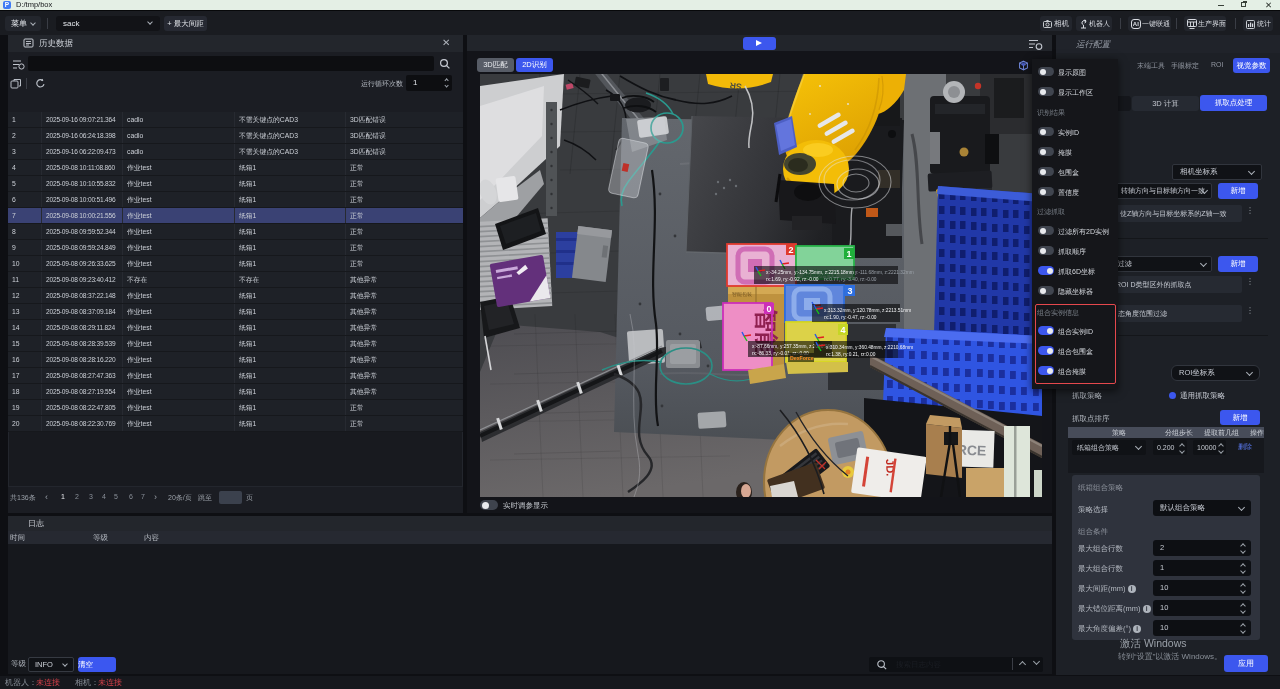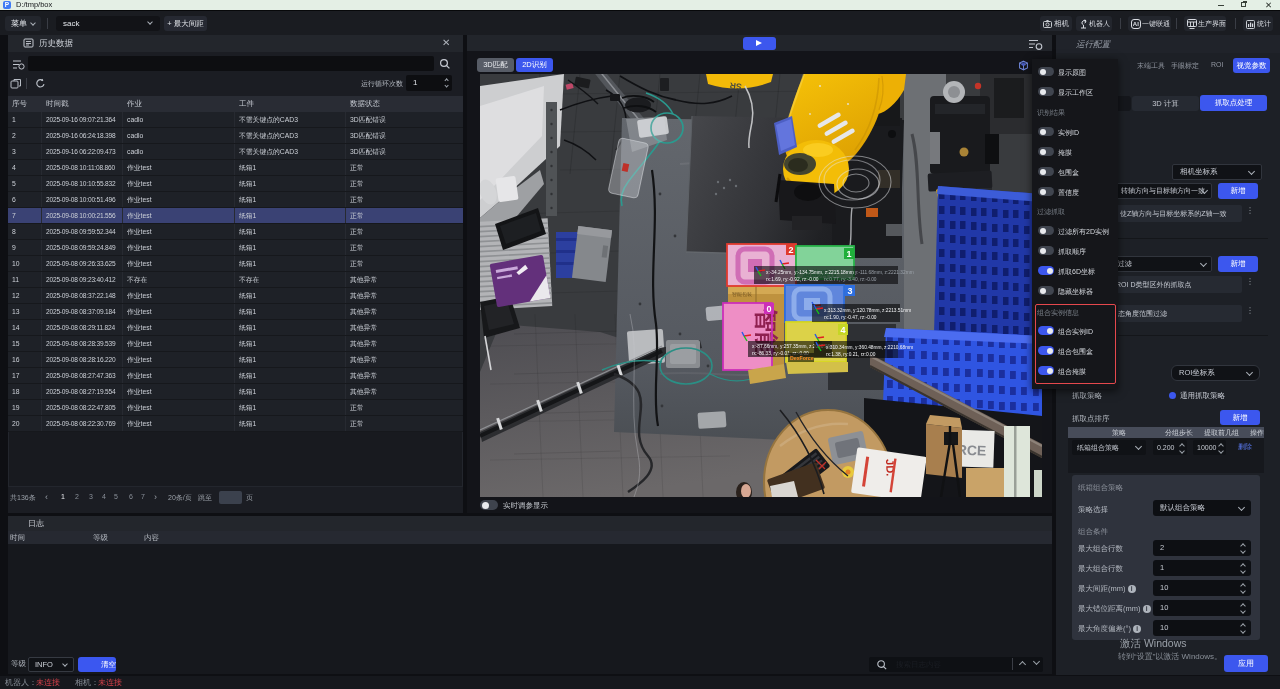--- a/index.html
+++ b/index.html
@@ -102,27 +102,20 @@
   <div class="abs" style="left:353px;top:42px;height:13px;line-height:13px;font-size:7px;color:#b4b9c1;">运行循环次数</div>
   <div class="abs" style="left:398px;top:40px;width:46px;height:16px;background:#0d0e11;border-radius:2px;color:#dfe2e7;font-size:8px;line-height:16px;padding-left:7px;">1</div>
   <div class="abs" style="left:437px;top:44px;width:5px;height:3px;">
         <span style="display:block;width:3.2px;height:3.2px;border-left:1.1px solid #9aa0a8;border-top:1.1px solid #9aa0a8;transform:rotate(45deg);"></span>
       </div>
   <div class="abs" style="left:437px;top:49px;width:5px;height:3px;">
         <span style="display:block;width:3.2px;height:3.2px;border-right:1.1px solid #9aa0a8;border-bottom:1.1px solid #9aa0a8;transform:rotate(45deg);"></span>
       </div>
 
   <div class="abs" id="htable" style="left:0;top:61px;width:455px;height:391px;font-size:6.8px;color:#ccd0d7;">
-        <div class="abs" style="left:0;top:0;width:455px;height:16px;background:#292c34;font-size:7.5px;color:#c3c7cf;">
-          <span class="abs" style="left:4px;top:0;height:16px;line-height:16px;">序号</span>
-          <span class="abs" style="left:38px;top:0;height:16px;line-height:16px;">时间戳</span>
-          <span class="abs" style="left:119px;top:0;height:16px;line-height:16px;">作业</span>
-          <span class="abs" style="left:231px;top:0;height:16px;line-height:16px;">工件</span>
-          <span class="abs" style="left:342px;top:0;height:16px;line-height:16px;">数据状态</span>
-        </div>
         <div class="abs" style="left:0;top:16px;width:455px;height:16px;background:#1e2127;border-bottom:1px solid #16181c;">
           <span class="abs" style="left:4px;top:0;height:15px;line-height:15px;">1</span>
           <span class="abs" style="left:38px;top:0;height:15px;line-height:15px;font-size:6.6px;letter-spacing:-0.2px;">2025-09-16 09:07:21.364</span>
           <span class="abs" style="left:119px;top:0;height:15px;line-height:15px;">cadlo</span>
           <span class="abs" style="left:231px;top:0;height:15px;line-height:15px;">不需关键点的CAD3</span>
           <span class="abs" style="left:342px;top:0;height:15px;line-height:15px;">3D匹配错误</span>
           <span class="abs" style="left:33px;top:0;width:1px;height:15px;background:#272a31;"></span>
           <span class="abs" style="left:114px;top:0;width:1px;height:15px;background:#272a31;"></span>
           <span class="abs" style="left:226px;top:0;width:1px;height:15px;background:#272a31;"></span>
           <span class="abs" style="left:337px;top:0;width:1px;height:15px;background:#272a31;"></span>
@@ -361,21 +354,21 @@
   <div class="abs" style="left:0;top:0;width:1044px;height:15px;background:#23262c;color:#c8ccd3;font-size:8px;line-height:15px;padding-left:20px;">日志</div>
   <div class="abs" style="left:0;top:15px;width:1044px;height:13px;background:#262931;color:#b9bec6;font-size:7.5px;line-height:13px;">
     <span class="abs" style="left:2px;">时间</span>
     <span class="abs" style="left:85px;">等级</span>
     <span class="abs" style="left:122px;margin-left:14px;">内容</span>
   </div>
 
   <div class="abs" style="left:0;top:140px;width:1044px;height:18px;">
     <span class="abs" style="left:3px;top:3px;font-size:7.5px;color:#b4b9c1;">等级</span>
     <span class="abs" style="left:20px;top:1px;width:46px;height:15px;background:#101216;border:1px solid #363a42;border-radius:2px;color:#ced2d9;font-size:7.5px;line-height:13px;padding-left:6px;">INFO<span class="chev" style="position:absolute;right:6px;top:4px;width:4px;height:4px;"></span></span>
-    <span class="abs" style="left:70px;top:1px;width:38px;height:15px;background:#3b57f0;border-radius:3px;color:#fff;font-size:7.5px;line-height:15px;text-align:right;">清空</span>
+    <span class="abs" style="left:70px;top:1px;width:38px;height:15px;background:#3b57f0;border-radius:3px;color:#fff;font-size:7.5px;line-height:15px;text-align:left;">清空</span>
     <span class="abs" style="left:861px;top:1px;width:174px;height:15px;background:#0e1014;border-radius:2px;"></span>
         <svg class="abs" style="left:868px;top:3px;" width="12" height="12" viewBox="0 0 13 13">
           <circle cx="5.5" cy="5.5" r="3.6" fill="none" stroke="#b9bec6" stroke-width="1.2"></circle>
           <path d="M8.2 8.2L11 11" stroke="#b9bec6" stroke-width="1.3"></path>
         </svg>
         <span class="abs" style="left:888px;top:4px;font-size:7.5px;color:#1b1e24;">搜索日志内容</span>
     <span class="abs" style="left:1004px;top:2px;width:1px;height:12px;background:#3a3d45;"></span>
     <span class="abs" style="left:1012px;top:6px;width:5px;height:5px;border-left:1.2px solid #9aa0a8;border-top:1.2px solid #9aa0a8;transform:rotate(45deg);"></span>
     <span class="abs" style="left:1026px;top:3px;width:5px;height:5px;border-right:1.2px solid #9aa0a8;border-bottom:1.2px solid #9aa0a8;transform:rotate(45deg);"></span>
   </div>

